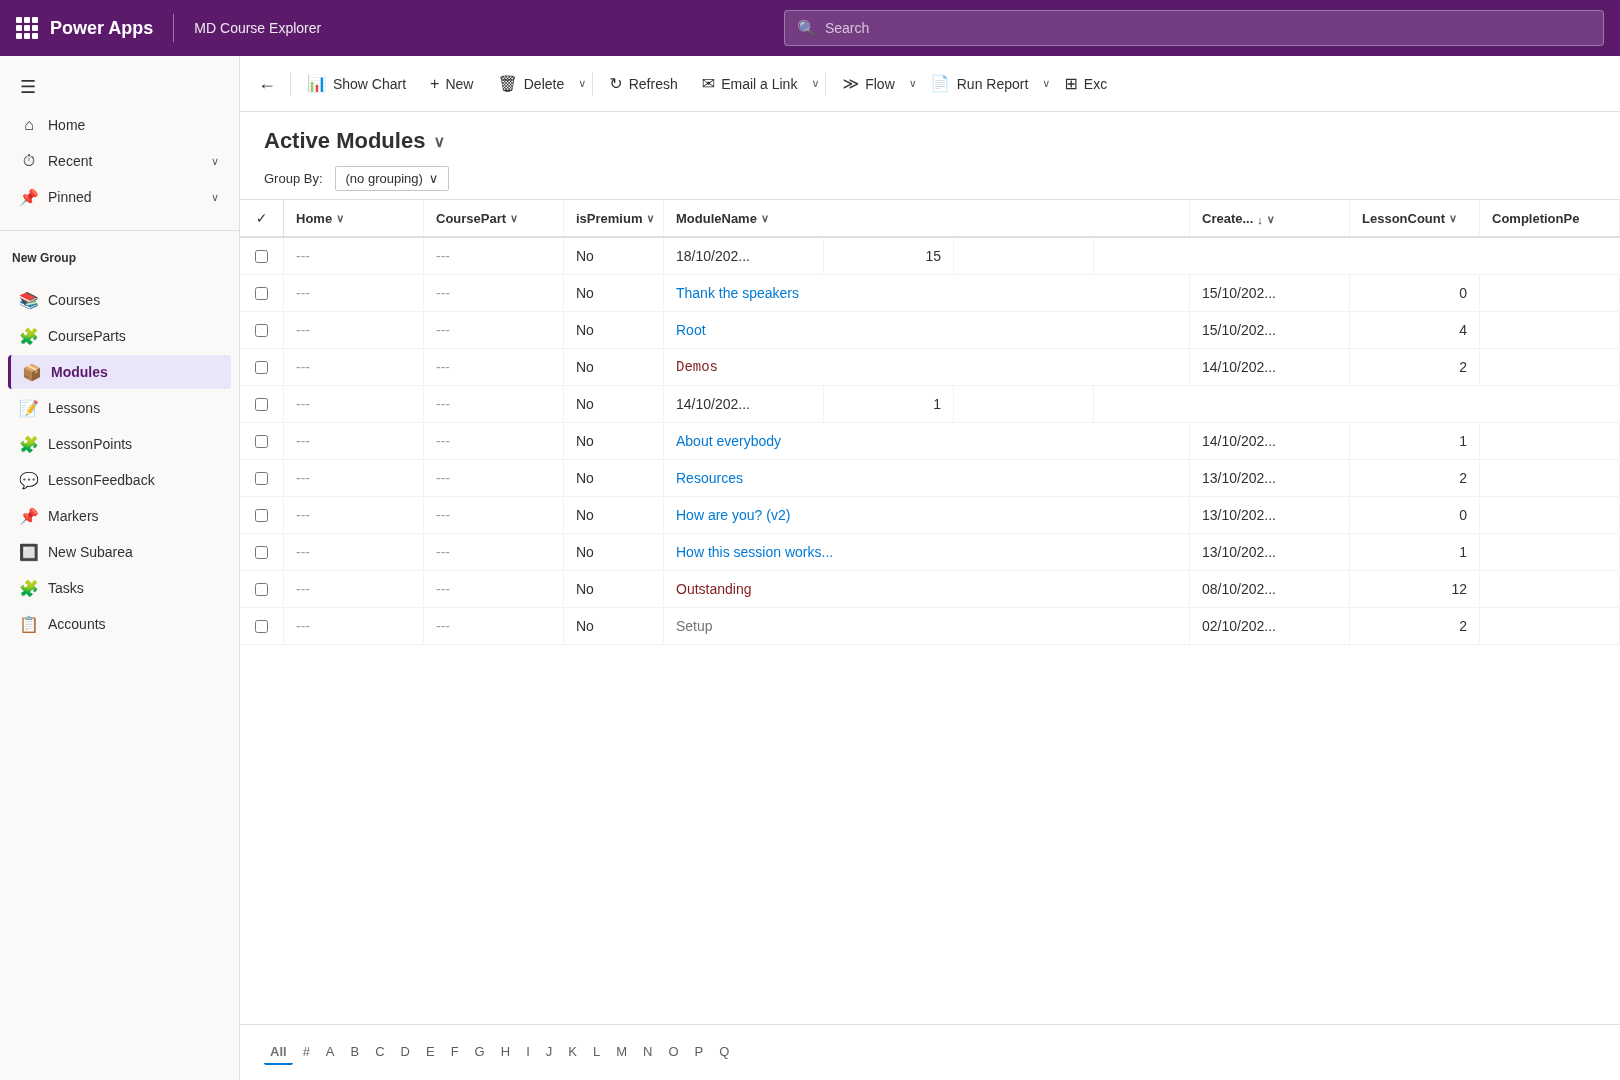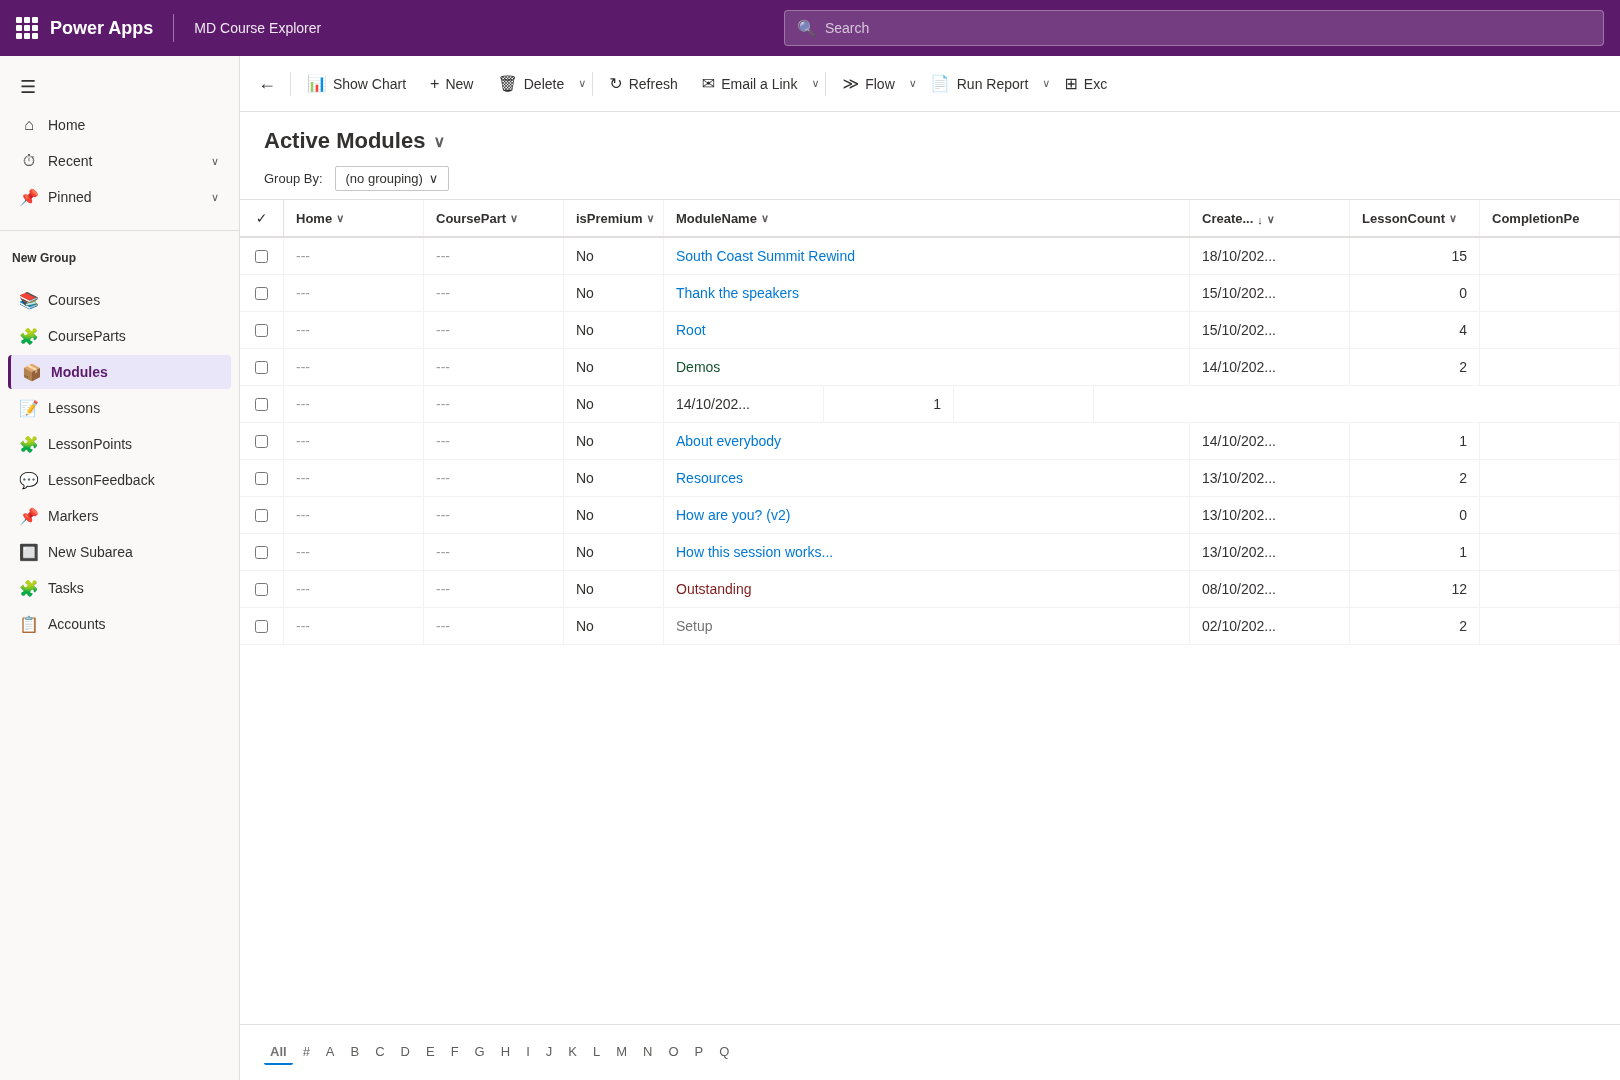--- a/index.html
+++ b/index.html
@@ -469,21 +469,20 @@
     <div class="grid-cell-check">
       <input type="checkbox" style="cursor: pointer;">
     </div>
     <div class="grid-cell col-part">
               <span class="cell-dash">---</span>
             </div>
     <div class="grid-cell col-coursepart">
               <span class="cell-dash">---</span>
             </div>
     <div class="grid-cell col-ispremium">No</div>
-    <div class="grid-cell col-modulename" style="cursor:pointer;color:#0078d4;text-decoration:none;">South Coast Summit Rewind</div>
     <div class="grid-cell col-created">18/10/202...</div>
     <div class="grid-cell col-lessoncount" style="justify-content:flex-end;">15</div>
     <div class="grid-cell col-completionpe"></div>
   </div>
           <div class="grid-row">
     <div class="grid-cell-check">
       <input type="checkbox" style="cursor: pointer;">
     </div>
     <div class="grid-cell col-part">
               <span class="cell-dash">---</span>
@@ -517,21 +516,21 @@
     <div class="grid-cell-check">
       <input type="checkbox" style="cursor: pointer;">
     </div>
     <div class="grid-cell col-part">
               <span class="cell-dash">---</span>
             </div>
     <div class="grid-cell col-coursepart">
               <span class="cell-dash">---</span>
             </div>
     <div class="grid-cell col-ispremium">No</div>
-    <div class="grid-cell col-modulename" style="cursor:pointer;color:#14532d;text-decoration:none;">Demos</div>
+    <div class="grid-cell col-modulename" style="cursor:pointer;color:#7f1d1d;text-decoration:none;font-family:Liberation Mono, monospace;">Demos</div>
     <div class="grid-cell col-created">14/10/202...</div>
     <div class="grid-cell col-lessoncount" style="justify-content:flex-end;">2</div>
     <div class="grid-cell col-completionpe"></div>
   </div>
           <div class="grid-row">
     <div class="grid-cell-check">
       <input type="checkbox" style="cursor: pointer;">
     </div>
     <div class="grid-cell col-part">
               <span class="cell-dash">---</span>

